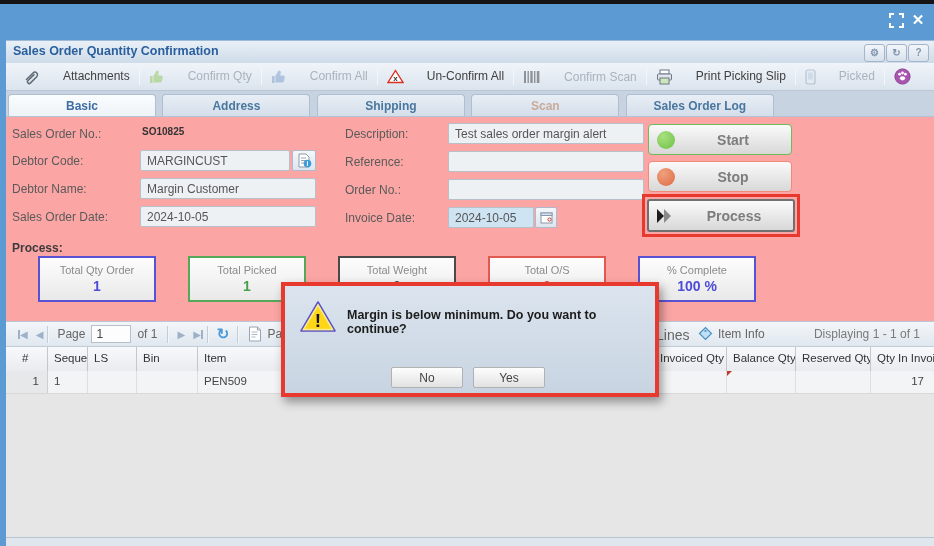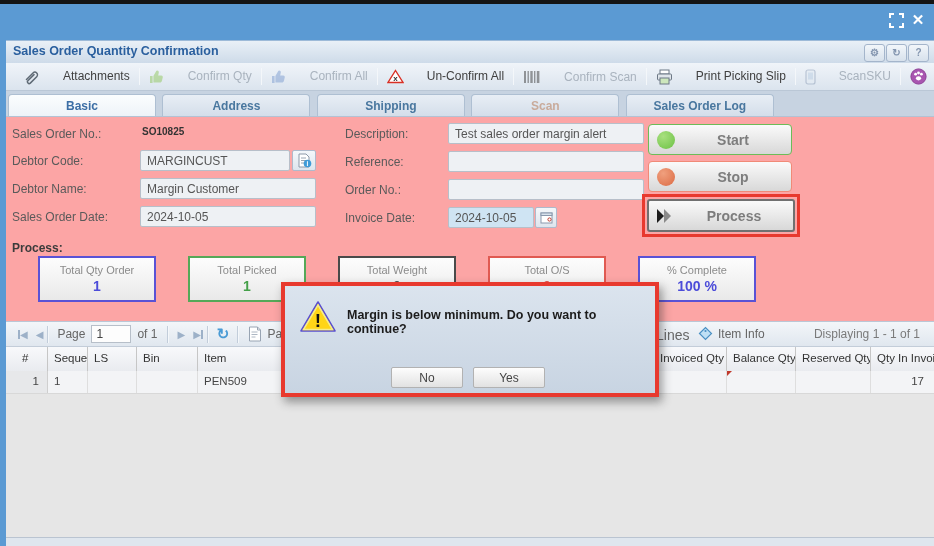--- a/index.html
+++ b/index.html
@@ -161,21 +161,21 @@
             <rect x="4" y="9" width="9" height="6" fill="#cde7bc" stroke="#6d7886"></rect>
           </svg>
         <span>Print Picking Slip</span>
       </div>
       <div class="tb-sep"></div>
       <div class="tb-item disabled">
         <svg width="11" height="16" viewBox="0 0 11 16">
             <rect x="1" y="1" width="9" height="14" rx="2" fill="#e3ebf3" stroke="#8a9bb5" stroke-width="1.2"></rect>
             <rect x="3" y="3.5" width="5" height="7" fill="#b9cde2"></rect>
           </svg>
-        <span>ScanSKU</span>
+        <span>Picked</span>
       </div>
       <div class="tb-sep"></div>
       <div class="tb-item">
         <svg width="17" height="17" viewBox="0 0 17 17">
             <circle cx="8.5" cy="8.5" r="7.6" fill="#a855b0" stroke="#8d3f96"></circle>
             <circle cx="5.6" cy="6.2" r="1.4" fill="#fff"></circle>
             <circle cx="8.5" cy="5" r="1.4" fill="#fff"></circle>
             <circle cx="11.4" cy="6.2" r="1.4" fill="#fff"></circle>
             <ellipse cx="8.5" cy="10.3" rx="2.6" ry="2.1" fill="#fff"></ellipse>
           </svg>

